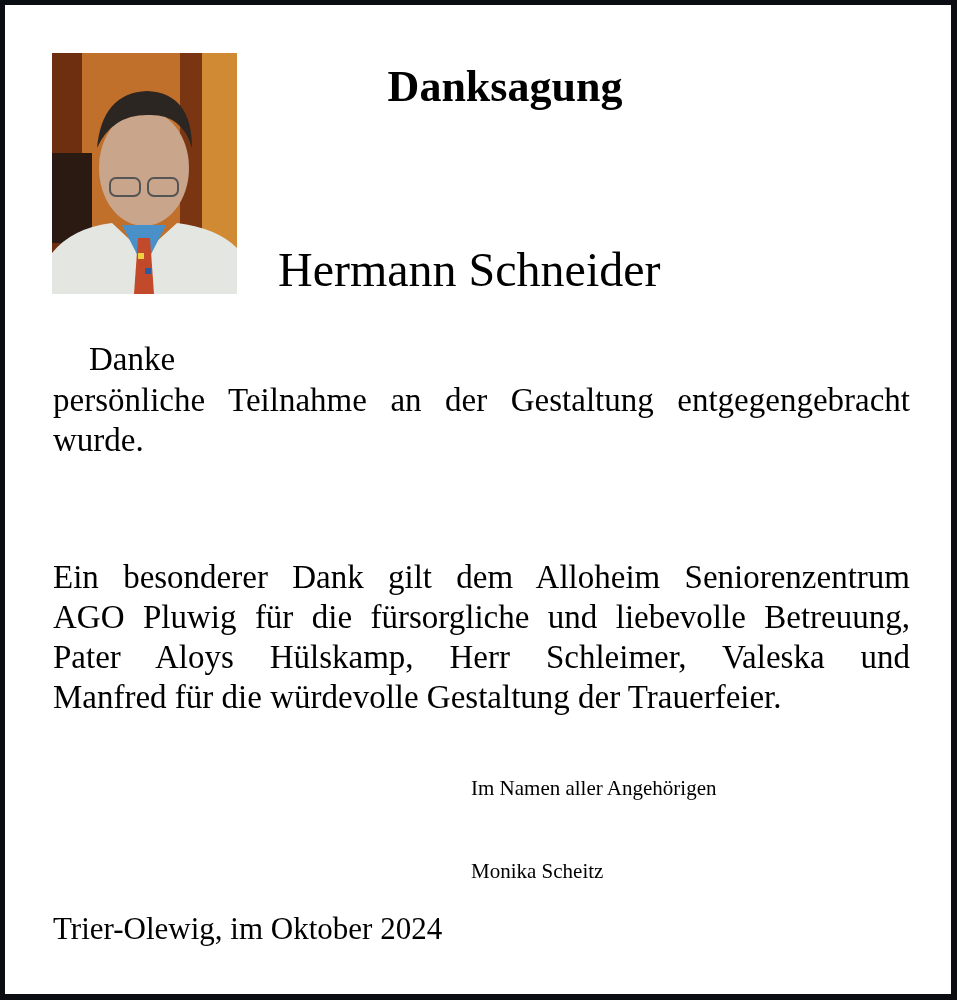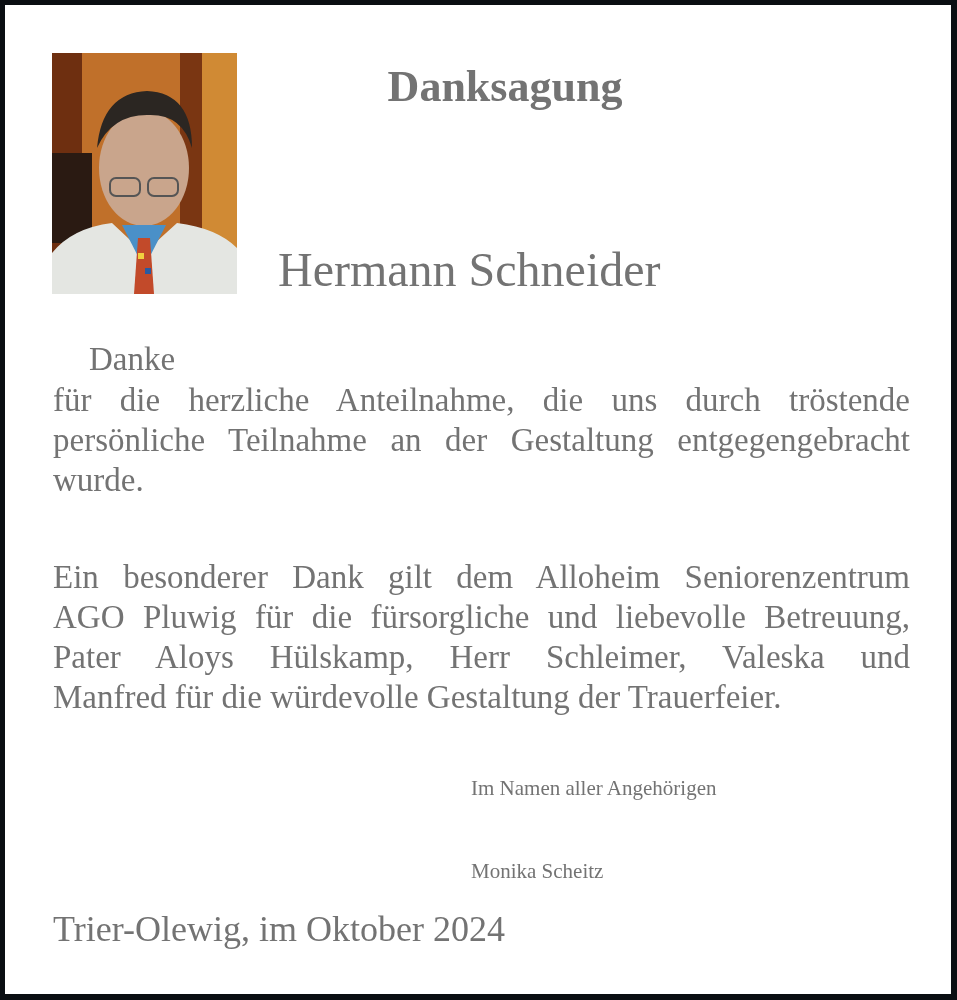--- a/index.html
+++ b/index.html
@@ -1,19 +1,19 @@
 <!DOCTYPE html>
 <html><head>
 <meta charset="utf-8">
 <style>
   html, body { margin:0; padding:0; background:#0a0e12; }
   body { width:957px; height:1000px; position:relative; overflow:hidden; }
   .card {
     position:absolute; left:5px; top:5px; width:946px; height:989px;
-    background:#ffffff; color:#737373;
+    background:#ffffff; color:#000000;
     font-family:"Liberation Serif", "DejaVu Serif", serif;
   }
   .photo {
     position:absolute; left:47px; top:48px; width:185px; height:241px;
     overflow:hidden;
     background: linear-gradient(90deg, #7a3a12 0%, #b8661f 25%, #d48a2e 55%, #8a3c10 75%, #c27426 100%);
   }
   .photo svg { width:100%; height:100%; display:block; }
   .heading {
     position:absolute; left:400px; top:56px; width:350px; text-align:center;
@@ -27,21 +27,21 @@
   .body {
     position:absolute; left:48px; width:857px; font-size:33px; line-height:40px;
     text-align:justify;
   }
   .danke { position:absolute; left:48px; top:334px; font-size:33px; line-height:40px;margin-left:36px; }
   .p1 { top:375px; }
   .p2 { top:552px; }
   .sign { position:absolute; left:466px; font-size:21px; line-height:40px; white-space:nowrap; }
   .sign1 { top:763px; }
   .sign2 { top:808px;margin-top:38px; }
-  .place { position:absolute; left:48px; top:904px; font-size:36px; line-height:40px; white-space:nowrap; }
+  .place { position:absolute; left:48px; top:904px; font-size:31px; line-height:40px; white-space:nowrap; }
   .line { display:block; text-align:justify; text-align-last:justify; }
   .line.last { text-align-last:left; }
 </style>
 </head>
 <body>
 
 <div class="card">
 
   <div class="photo">
     <svg viewBox="0 0 185 241" preserveAspectRatio="none">
@@ -62,21 +62,20 @@
     </svg>
   </div>
 
   <div class="heading">Danksagung</div>
 
   <div class="name">Hermann Schneider</div>
 
   <div class="danke">Danke</div>
 
   <div class="body p1">
-    <span class="line">für die herzliche Anteilnahme, die uns durch tröstende</span>
     <span class="line">persönliche Teilnahme an der Gestaltung entgegengebracht</span>
     <span class="line last">wurde.</span>
   </div>
 
   <div class="body p2">
     <span class="line">Ein besonderer Dank gilt dem Alloheim Seniorenzentrum</span>
     <span class="line">AGO Pluwig für die fürsorgliche und liebevolle Betreuung,</span>
     <span class="line">Pater Aloys Hülskamp, Herr Schleimer, Valeska und</span>
     <span class="line last">Manfred für die würdevolle Gestaltung der Trauerfeier.</span>
   </div>

